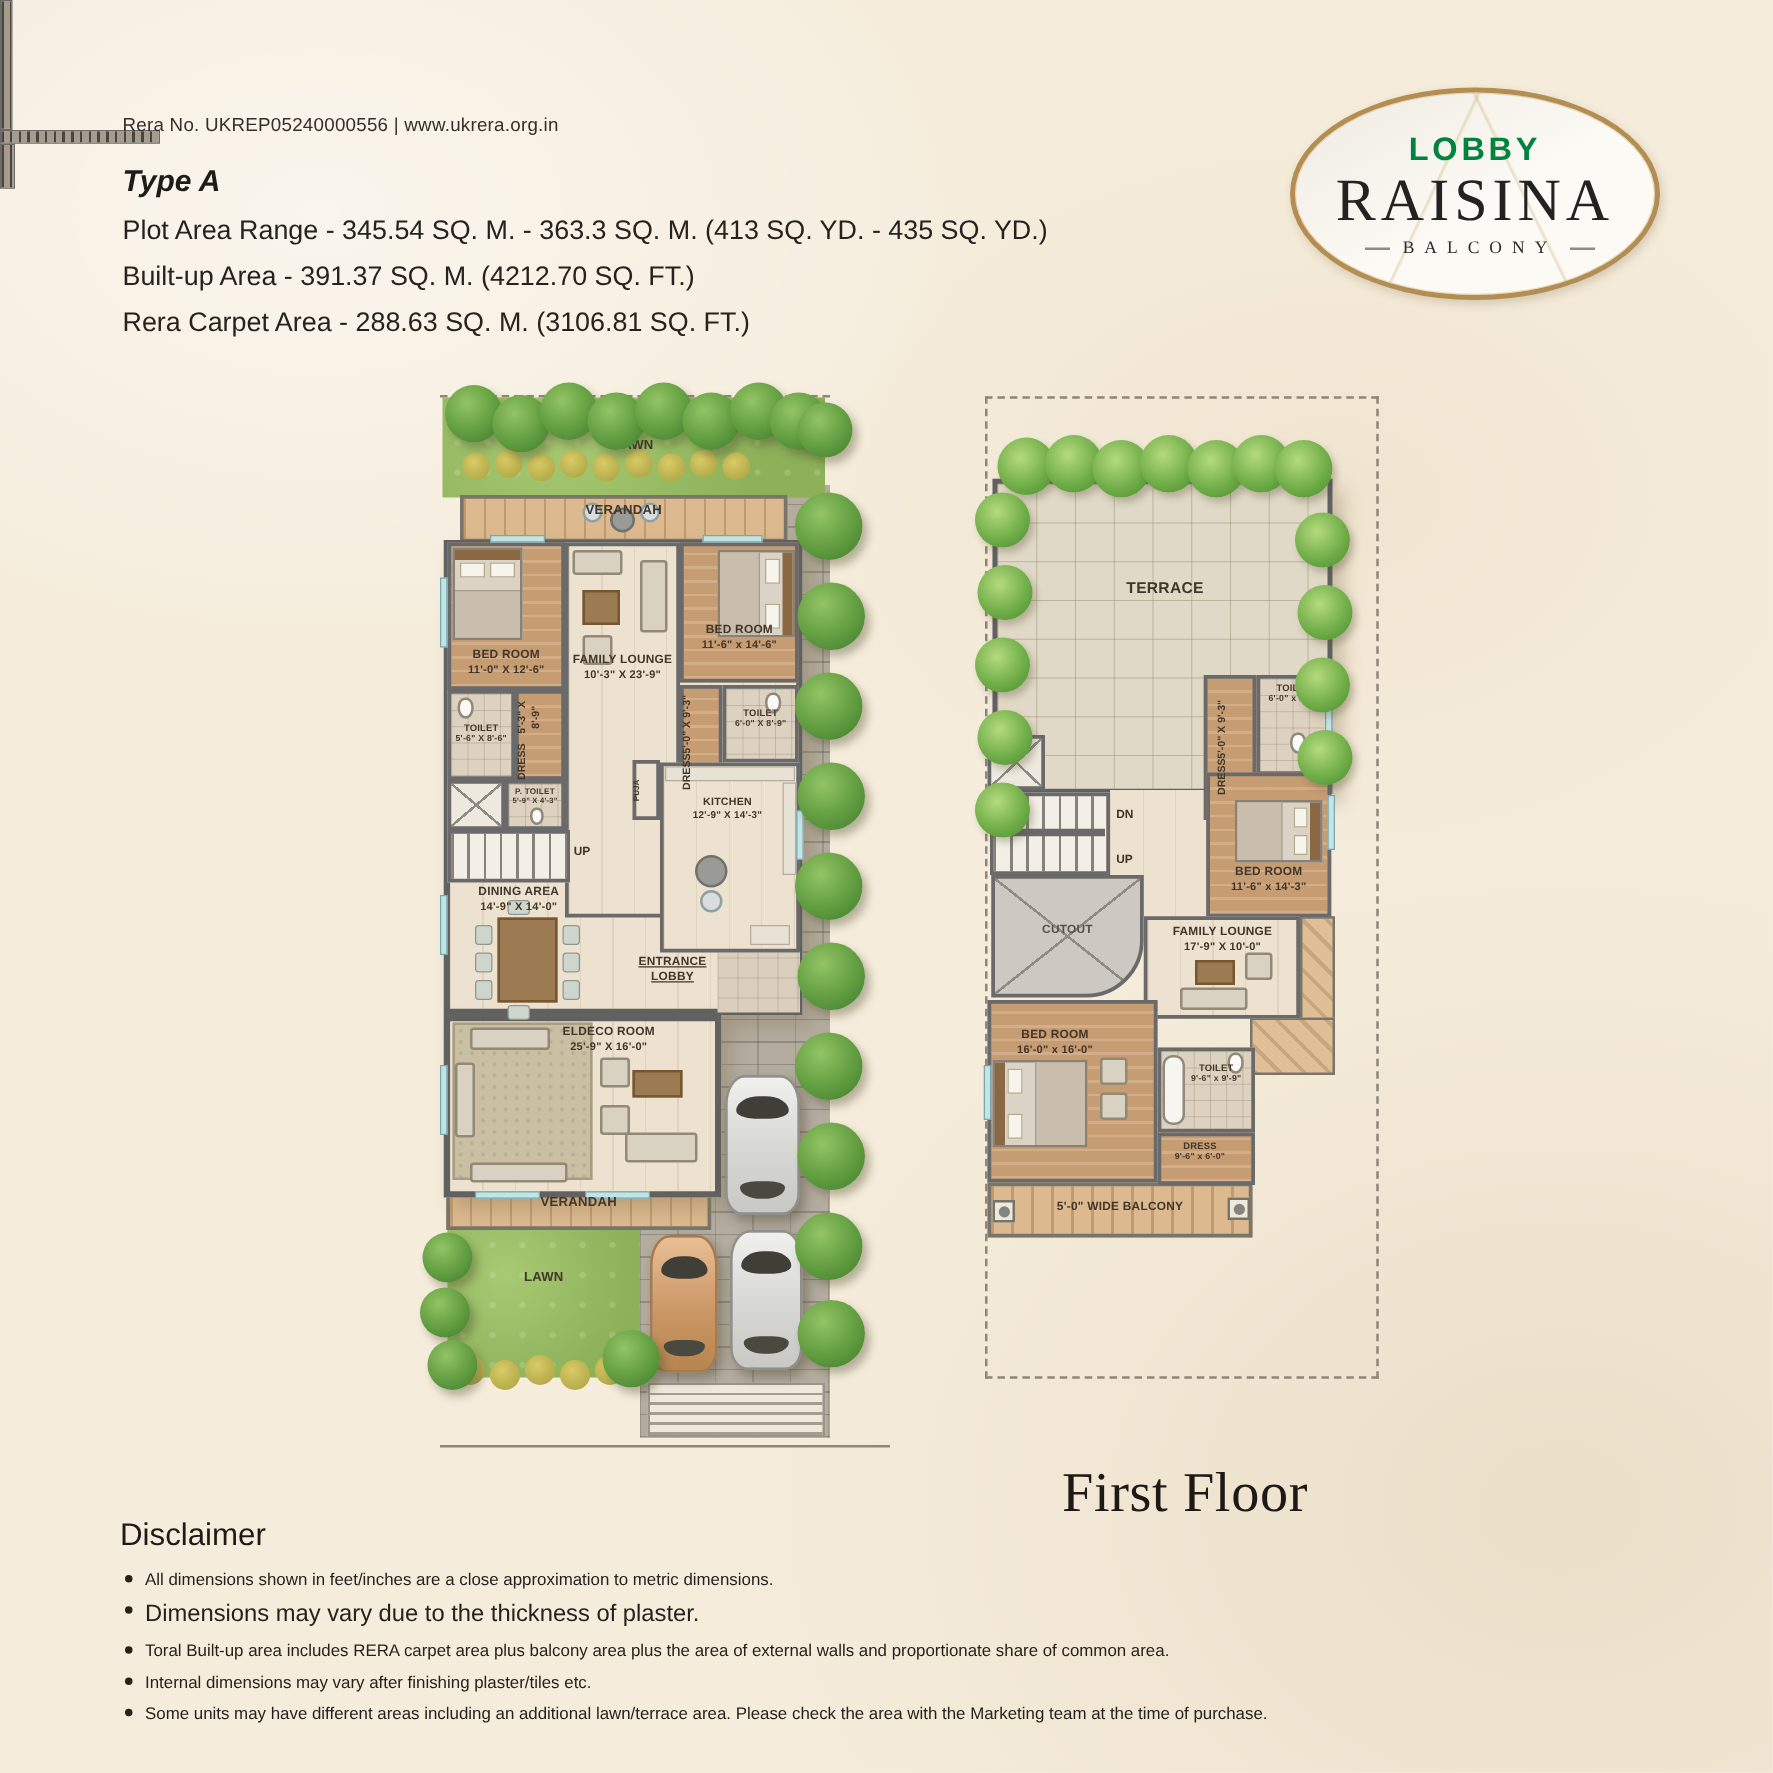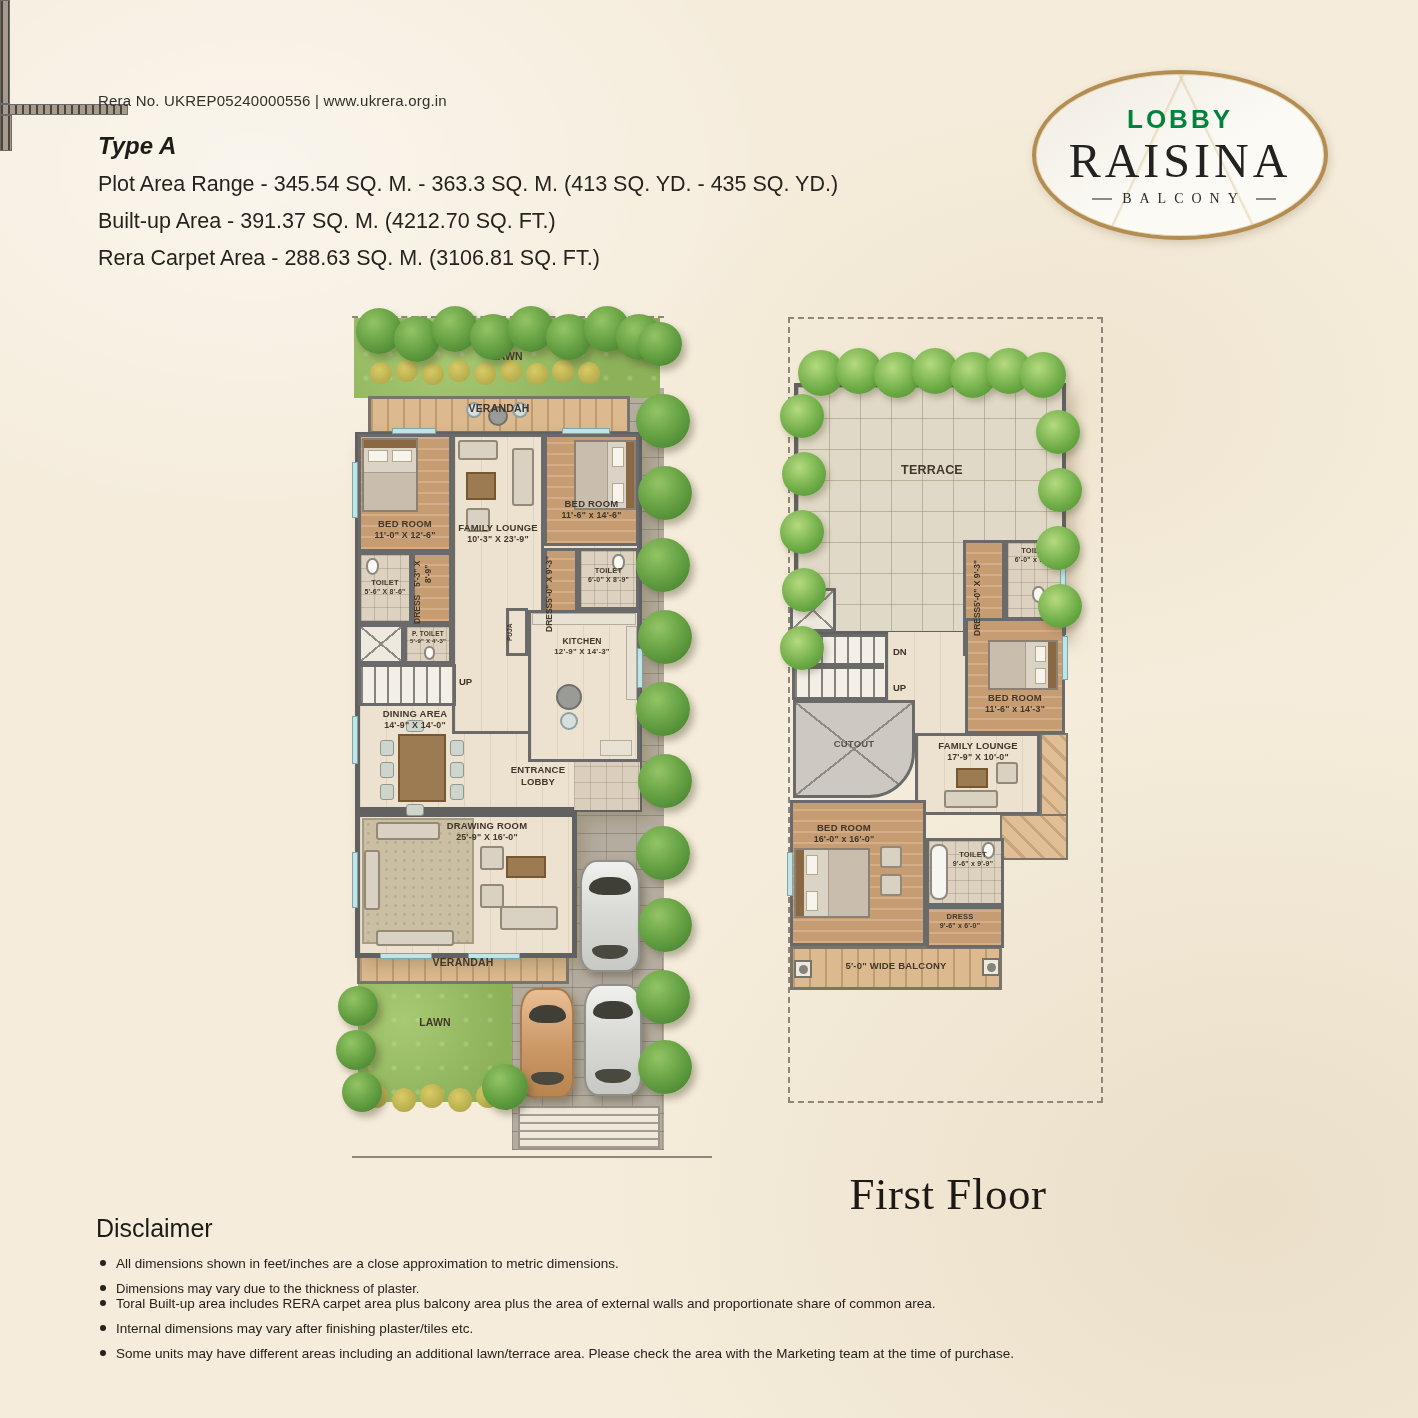--- a/index.html
+++ b/index.html
@@ -179,23 +179,23 @@
   <div class="abs room tile" style="left:578px;top:548px;width:61px;height:62px;"></div>
   <div class="abs lbl s7" style="left:578px;top:566px;width:61px;"><span>TOILET</span><span class="dims">6'-0" X 8'-9"</span></div>
   <div class="wc" style="left:612px;top:554px;"></div>
 
   <div class="abs room lfloor" style="left:528px;top:610px;width:112px;height:152px;"></div>
   <div class="counter" style="left:532px;top:613px;width:104px;height:12px;"></div>
   <div class="counter" style="left:626px;top:626px;width:11px;height:74px;"></div>
   <div class="abs lbl s8" style="left:528px;top:636px;width:108px;"><span>KITCHEN</span><span class="dims">12'-9" X 14'-3"</span></div>
   <div class="counter" style="left:600px;top:740px;width:32px;height:16px;"></div>
 
-  <div class="abs lbl s9" style="left:508px;top:764px;width:60px;"><span>ENTRANCE LOBBY</span></div>
-
-  <div class="abs lbl s9" style="left:402px;top:820px;width:170px;"><span>DRAWING ROOM</span><span class="dims">25'-9" X 16'-0"</span></div>
+  <div class="abs lbl s9" style="left:508px;top:764px;width:60px;text-decoration:underline;"><span>ENTRANCE LOBBY</span></div>
+
+  <div class="abs lbl s9" style="left:402px;top:820px;width:170px;"><span>ELDECO ROOM</span><span class="dims">25'-9" X 16'-0"</span></div>
   <div class="rug" style="left:362px;top:818px;width:112px;height:126px;"></div>
   <div class="sofa" style="left:376px;top:822px;width:64px;height:18px;"></div>
   <div class="sofa" style="left:364px;top:850px;width:16px;height:60px;"></div>
   <div class="sofa" style="left:376px;top:930px;width:78px;height:16px;"></div>
   <div class="sofa" style="left:480px;top:846px;width:24px;height:24px;"></div>
   <div class="sofa" style="left:480px;top:884px;width:24px;height:24px;"></div>
   <div class="sofa" style="left:500px;top:906px;width:58px;height:24px;"></div>
   <div class="twood" style="left:506px;top:856px;width:40px;height:22px;"></div>
 
   <div class="sofa" style="left:458px;top:440px;width:40px;height:20px;"></div>
@@ -309,21 +309,21 @@
 
   <div class="abs win" style="left:1062px;top:636px;width:6px;height:44px;"></div>
   <div class="abs win" style="left:787px;top:852px;width:6px;height:44px;"></div>
   <div class="abs win" style="left:1060px;top:566px;width:6px;height:30px;"></div>
 
   <div class="abs floor-title" style="left:790px;top:1168px;width:316px;">First Floor</div>
 
   <div class="abs" style="left:96px;top:1214px;font-size:25px;font-weight:500;color:#1d1b18;z-index:15;">Disclaimer</div>
   <ul class="abs" style="left:116px;top:1256px;width:1270px;list-style:none;z-index:15;">
     <li style="font-size:13.5px;color:#25221d;margin-bottom:10px;position:relative;"><span style="position:absolute;left:-16px;top:4px;width:6px;height:6px;border-radius:50%;background:#25221d;"></span><span>All dimensions shown in feet/inches are a close approximation to metric dimensions.</span></li>
-    <li style="font-size:13px;color:#25221d;position:relative;"><span style="position:absolute;left:-16px;top:4px;width:6px;height:6px;border-radius:50%;background:#25221d;"></span><span>Dimensions may vary due to the thickness of plaster.</span></li>
+    <li style="font-size:19px;color:#25221d;margin-bottom:10px;position:relative;"><span style="position:absolute;left:-16px;top:4px;width:6px;height:6px;border-radius:50%;background:#25221d;"></span><span>Dimensions may vary due to the thickness of plaster.</span></li>
     <li style="font-size:13.5px;color:#25221d;margin-bottom:10px;position:relative;"><span style="position:absolute;left:-16px;top:4px;width:6px;height:6px;border-radius:50%;background:#25221d;"></span><span>Toral Built-up area includes RERA carpet area plus balcony area plus the area of external walls and proportionate share of common area.</span></li>
     <li style="font-size:13.5px;color:#25221d;margin-bottom:10px;position:relative;"><span style="position:absolute;left:-16px;top:4px;width:6px;height:6px;border-radius:50%;background:#25221d;"></span><span>Internal dimensions may vary after finishing plaster/tiles etc.</span></li>
     <li style="font-size:13.5px;color:#25221d;margin-bottom:10px;position:relative;"><span style="position:absolute;left:-16px;top:4px;width:6px;height:6px;border-radius:50%;background:#25221d;"></span><span>Some units may have different areas including an additional lawn/terrace area. Please check the area with the Marketing team at the time of purchase.</span></li>
   </ul>
 
 <div class="tree" style="left: 356px; top: 308px; width: 46px; height: 46px;"></div>
     <div class="tree" style="left: 394px; top: 316px; width: 46px; height: 46px;"></div>
     <div class="tree" style="left: 432px; top: 306px; width: 46px; height: 46px;"></div>
     <div class="tree" style="left: 470px; top: 314px; width: 46px; height: 46px;"></div>
     <div class="tree" style="left: 508px; top: 306px; width: 46px; height: 46px;"></div>

